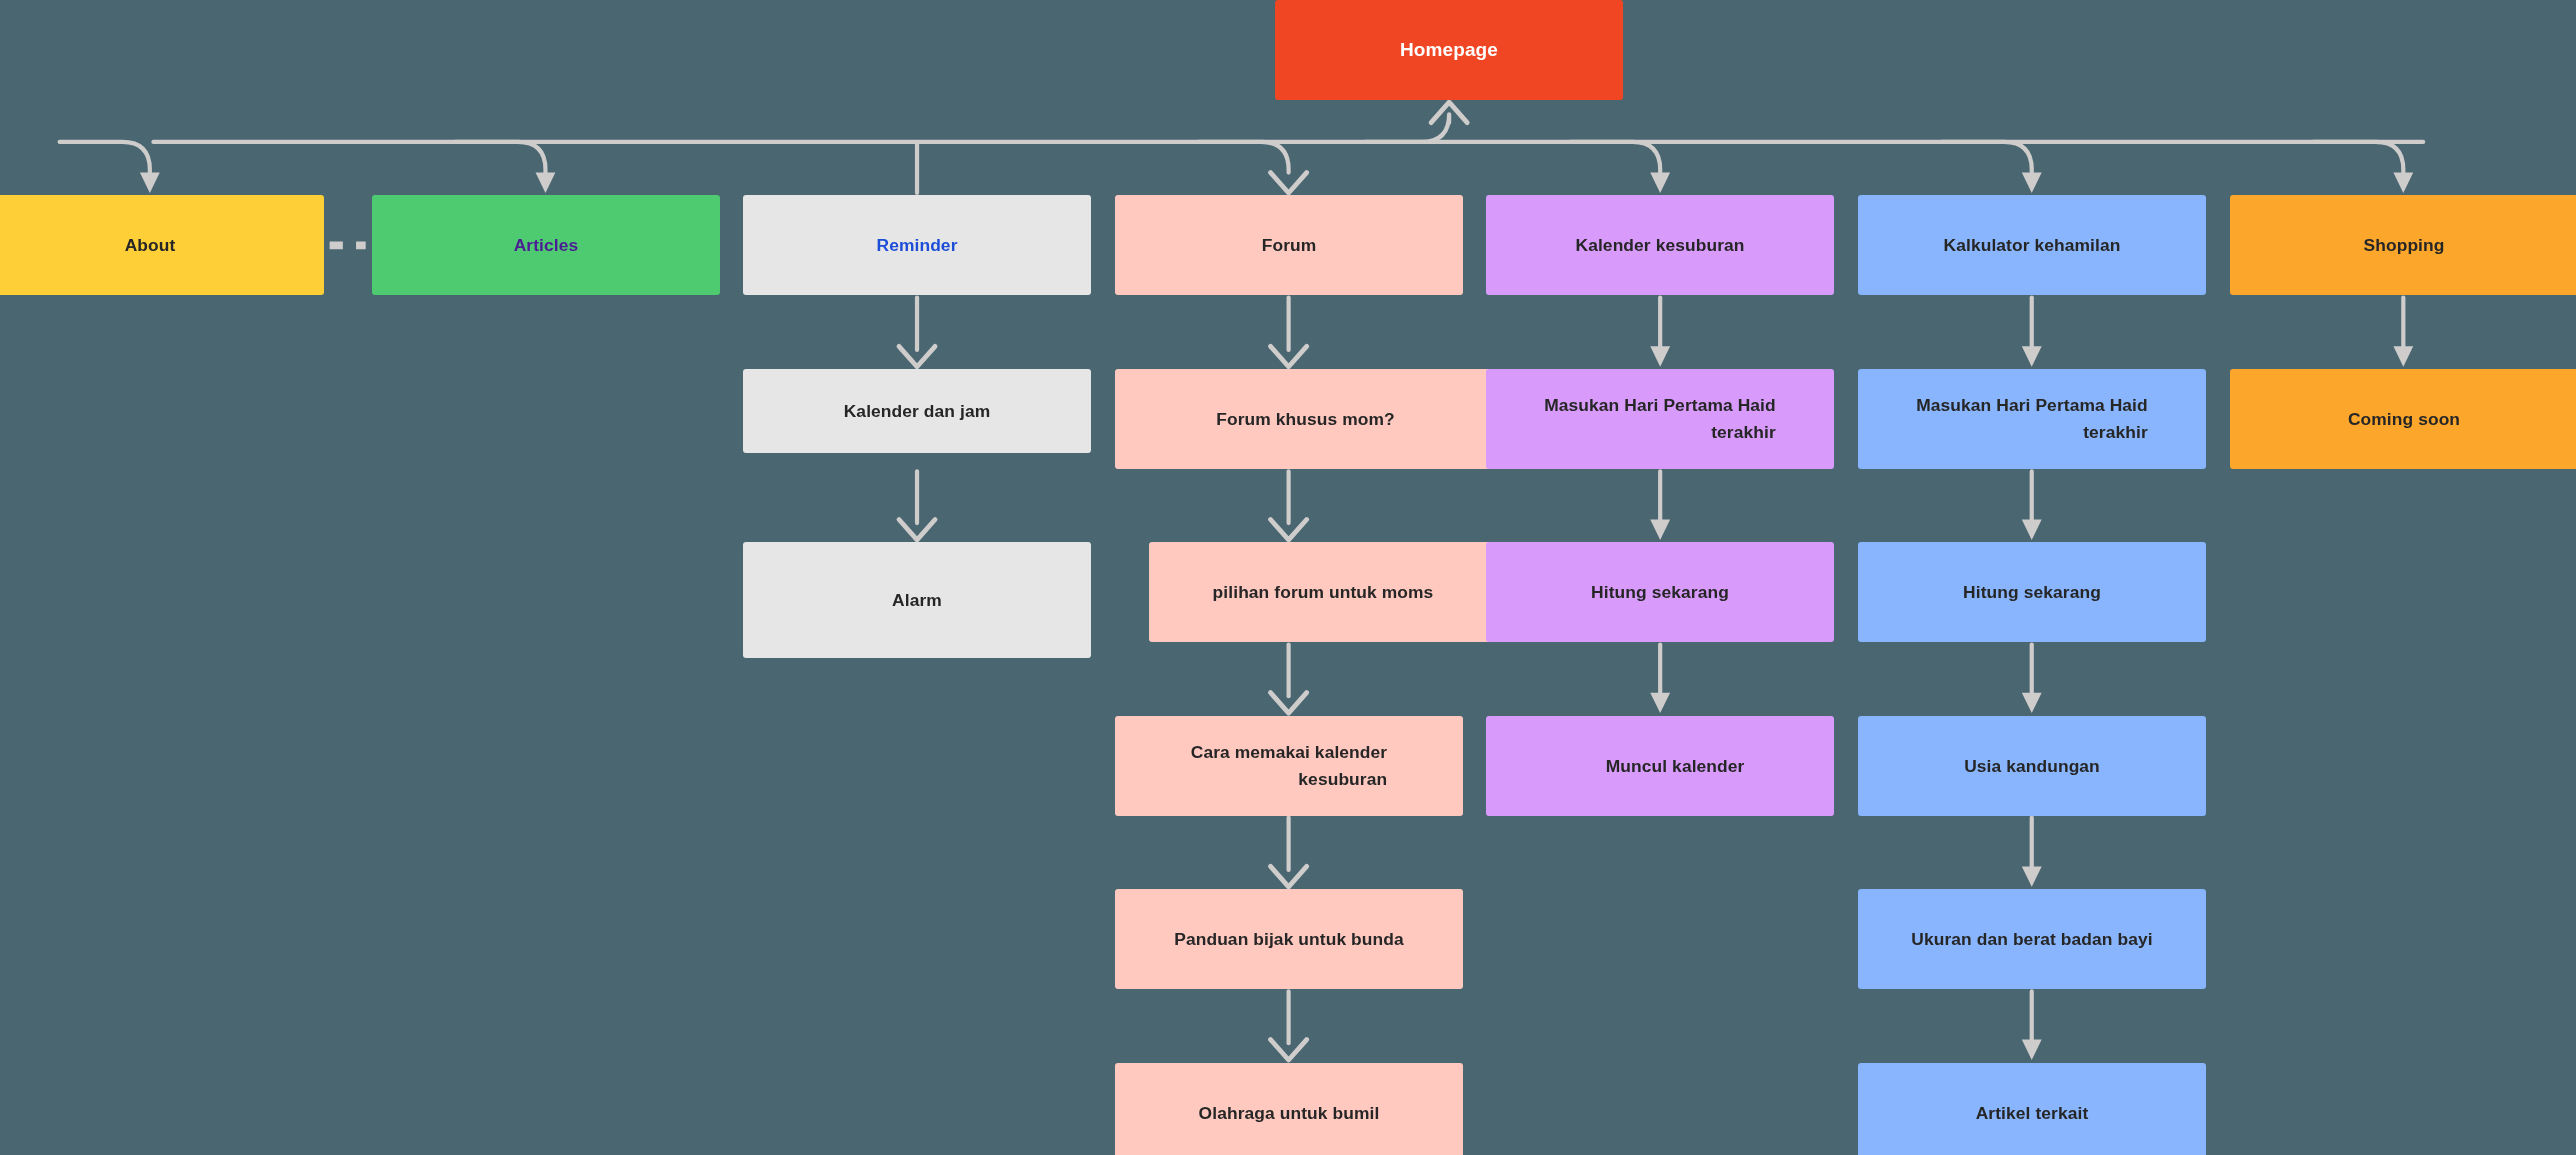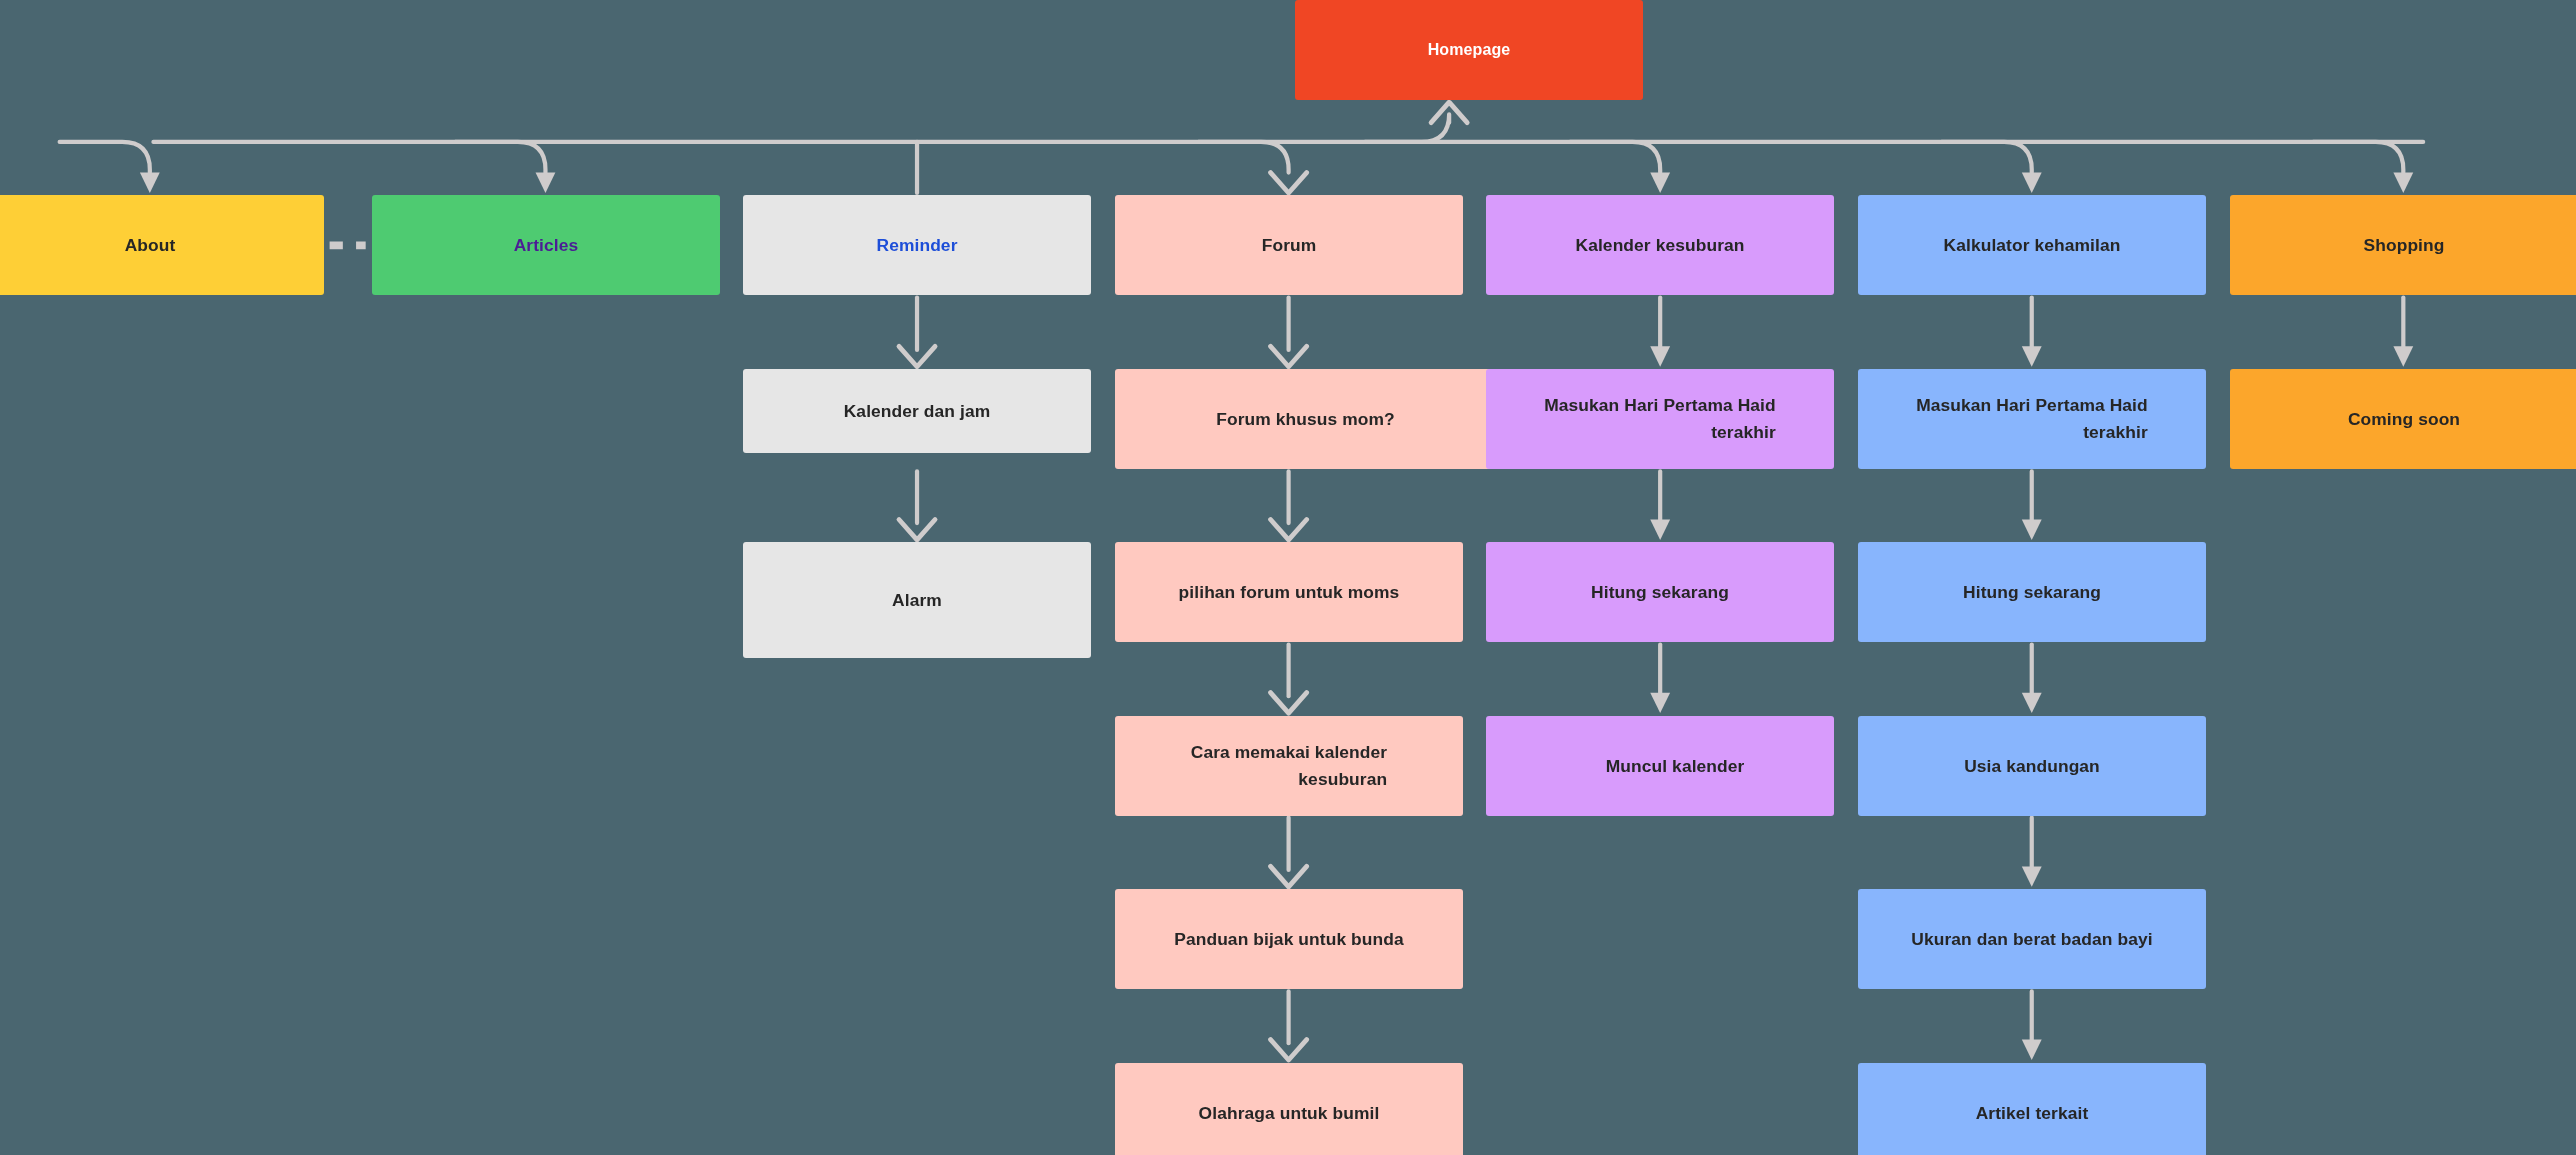--- a/index.html
+++ b/index.html
@@ -38,23 +38,22 @@
     text-align: center;
     padding: 3.6px 10.8px;
     font-weight: bold;
     line-height: 1.62;
     letter-spacing: 0.1px;
     color: #262626;
     font-size: 17.4px;
   }
   .node.root {
     color: #ffffff;
-    font-size: 16px;
+    font-size: 19px;
     letter-spacing: 0.1px;
-    margin-left: 20px;
   }
   .node.two-line {
     line-height: 1.55;
     text-align: right;
   }
   .node-label {
     display: block;
     white-space: pre-line;
   }
 </style>
@@ -150,21 +149,21 @@
     <div class="node two-line" style="left: 1858px; top: 369px; width: 348px; height: 100px; background: rgb(136, 181, 253); color: rgb(38, 38, 38);">
       <span class="node-label">Masukan Hari Pertama Haid
 terakhir</span>
     </div>
     <div class="node" style="left: 2230px; top: 369px; width: 348px; height: 100px; background: rgb(252, 166, 43); color: rgb(38, 38, 38);">
       <span class="node-label">Coming soon</span>
     </div>
     <div class="node" style="left: 743px; top: 542px; width: 348px; height: 116px; background: rgb(230, 230, 230); color: rgb(38, 38, 38);">
       <span class="node-label">Alarm</span>
     </div>
-    <div class="node" style="left: 1115px; top: 542px; width: 348px; height: 100px; background: rgb(255, 201, 192); color: rgb(38, 38, 38);">
+    <div class="node" style="left: 1149px; top: 542px; width: 348px; height: 100px; background: rgb(255, 201, 192); color: rgb(38, 38, 38);">
       <span class="node-label">pilihan forum untuk moms</span>
     </div>
     <div class="node" style="left: 1486px; top: 542px; width: 348px; height: 100px; background: rgb(216, 155, 252); color: rgb(38, 38, 38);">
       <span class="node-label">Hitung sekarang</span>
     </div>
     <div class="node" style="left: 1858px; top: 542px; width: 348px; height: 100px; background: rgb(136, 181, 253); color: rgb(38, 38, 38);">
       <span class="node-label">Hitung sekarang</span>
     </div>
     <div class="node two-line" style="left: 1115px; top: 716px; width: 348px; height: 100px; background: rgb(255, 201, 192); color: rgb(38, 38, 38);">
       <span class="node-label">Cara memakai kalender

